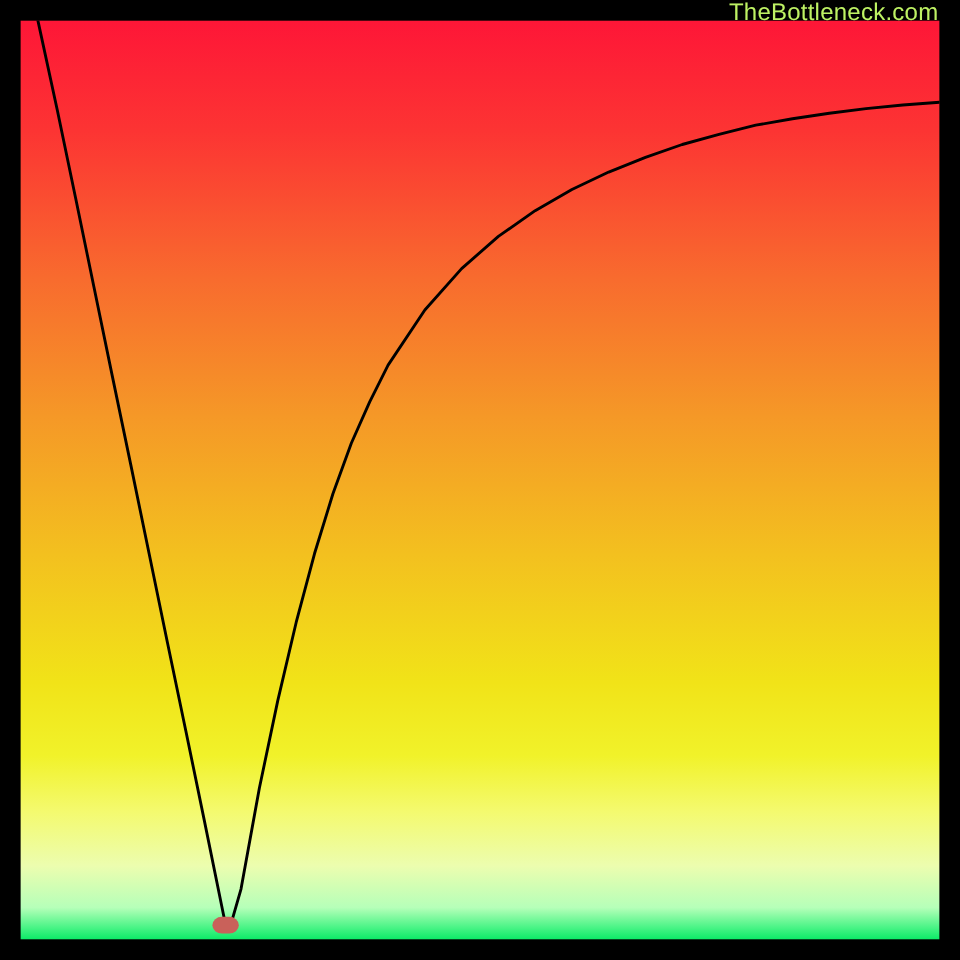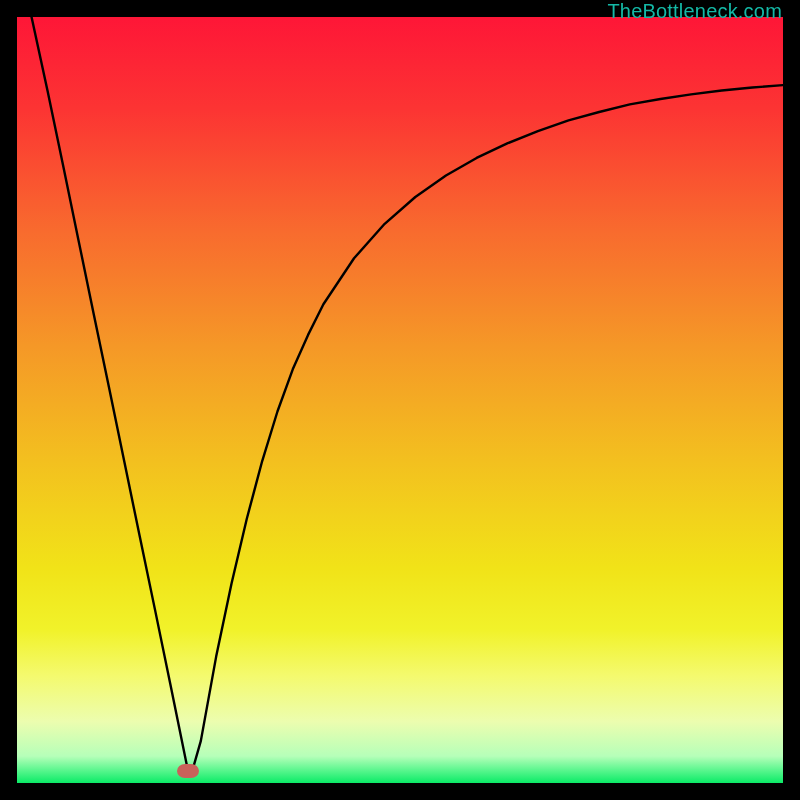--- a/index.html
+++ b/index.html
@@ -25,21 +25,21 @@
     width: 766px;
     height: 766px;
   }
   .watermark {
     position: absolute;
     top: 0;
     right: 18px;
     font-family: Arial, Helvetica, sans-serif;
     font-size: 20px;
     font-weight: 500;
-    color: #14b8a6;
+    color: #bef264;
     letter-spacing: 0.2px;
   }
   .marker {
     position: absolute;
     width: 22px;
     height: 14px;
     border-radius: 8px / 7px;
     background: #c9615a;
     transform: translate(-50%, -50%);
   }

